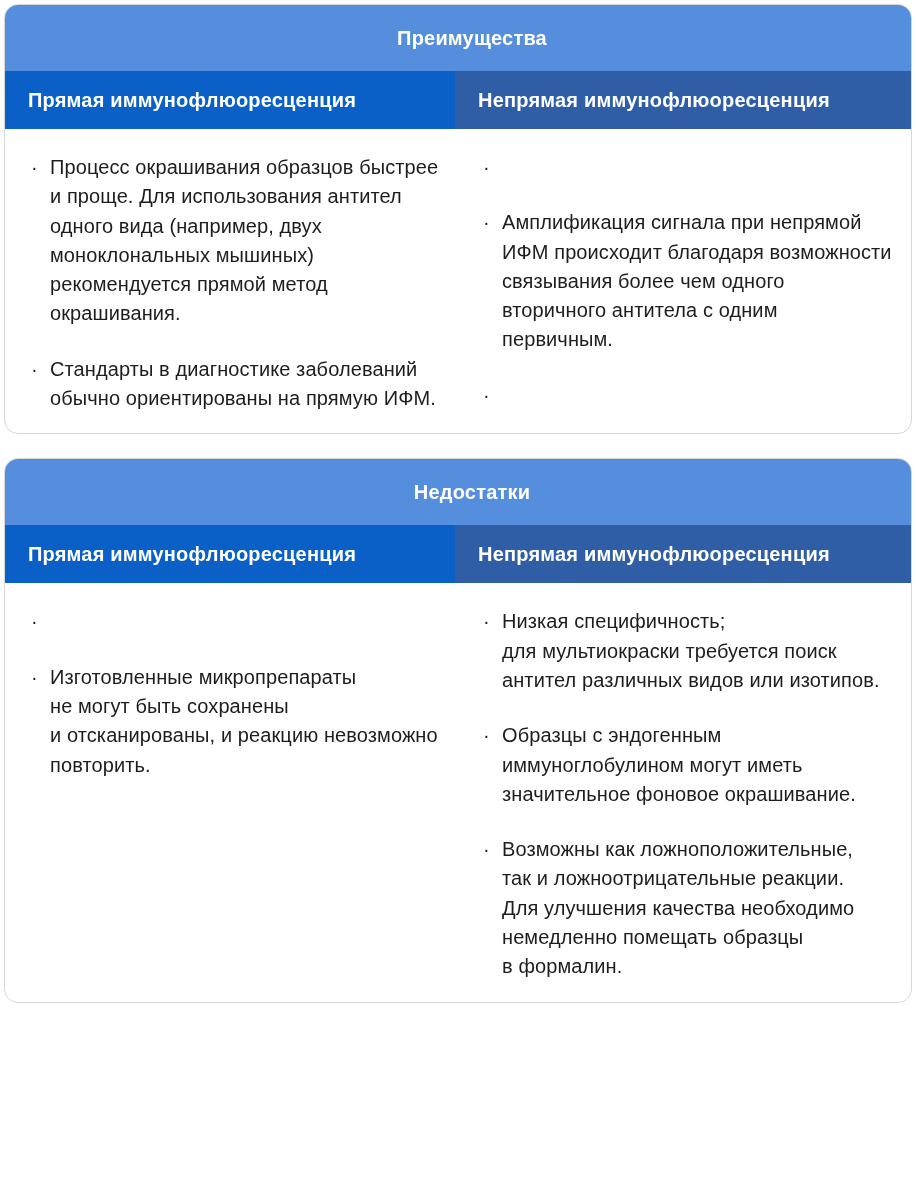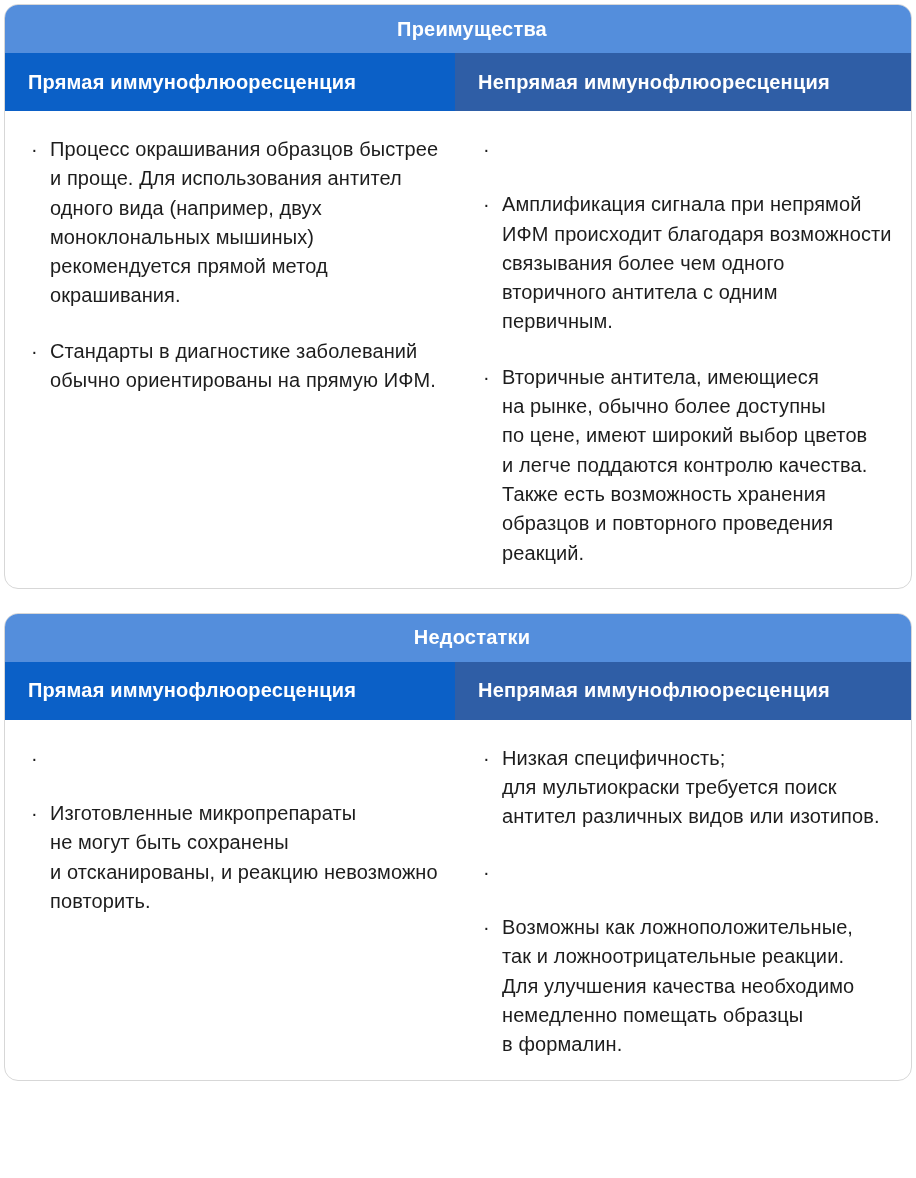--- a/index.html
+++ b/index.html
@@ -26,21 +26,21 @@
   }
   .card {
     border: 1px solid var(--card-border);
     border-radius: 14px;
     overflow: hidden;
     background: #FFFFFF;
   }
   .card + .card { margin-top: 24px; }
   .banner {
     background: var(--banner-bg);
-    height: 48px;
+    height: 66px;
     display: flex;
     align-items: center;
     justify-content: center;
     padding-left: 28px;
   }
   .banner-title {
     margin: 0;
     color: var(--header-text);
     font-size: 20px;
     font-weight: 700;
@@ -128,27 +128,20 @@
         <li class="bullet-item">
           <span class="dot">·</span>
           <span class="txt">Амплификация сигнала при непрямой
 ИФМ происходит благодаря возможности
 связывания более чем одного
 вторичного антитела с одним
 первичным.</span>
         </li>
         <li class="bullet-item">
           <span class="dot">·</span>
-          <span class="txt">Вторичные антитела, имеющиеся
-на рынке, обычно более доступны
-по цене, имеют широкий выбор цветов
-и легче поддаются контролю качества.
-Также есть возможность хранения
-образцов и повторного проведения
-реакций.</span>
         </li>
       </ul>
     </div>
   </section>
 
   <section class="card">
     <header class="banner">
       <h2 class="banner-title">Недостатки</h2>
     </header>
     <div class="cols-header">
@@ -170,20 +163,23 @@
       </ul>
       <ul class="bullet-list right-col">
         <li class="bullet-item">
           <span class="dot">·</span>
           <span class="txt">Низкая специфичность;
 для мультиокраски требуется поиск
 антител различных видов или изотипов.</span>
         </li>
         <li class="bullet-item">
           <span class="dot">·</span>
+          <span class="txt">Образцы с эндогенным
+иммуноглобулином могут иметь
+значительное фоновое окрашивание.</span>
         </li>
         <li class="bullet-item">
           <span class="dot">·</span>
           <span class="txt">Возможны как ложноположительные,
 так и ложноотрицательные реакции.
 Для улучшения качества необходимо
 немедленно помещать образцы
 в формалин.</span>
         </li>
       </ul>

